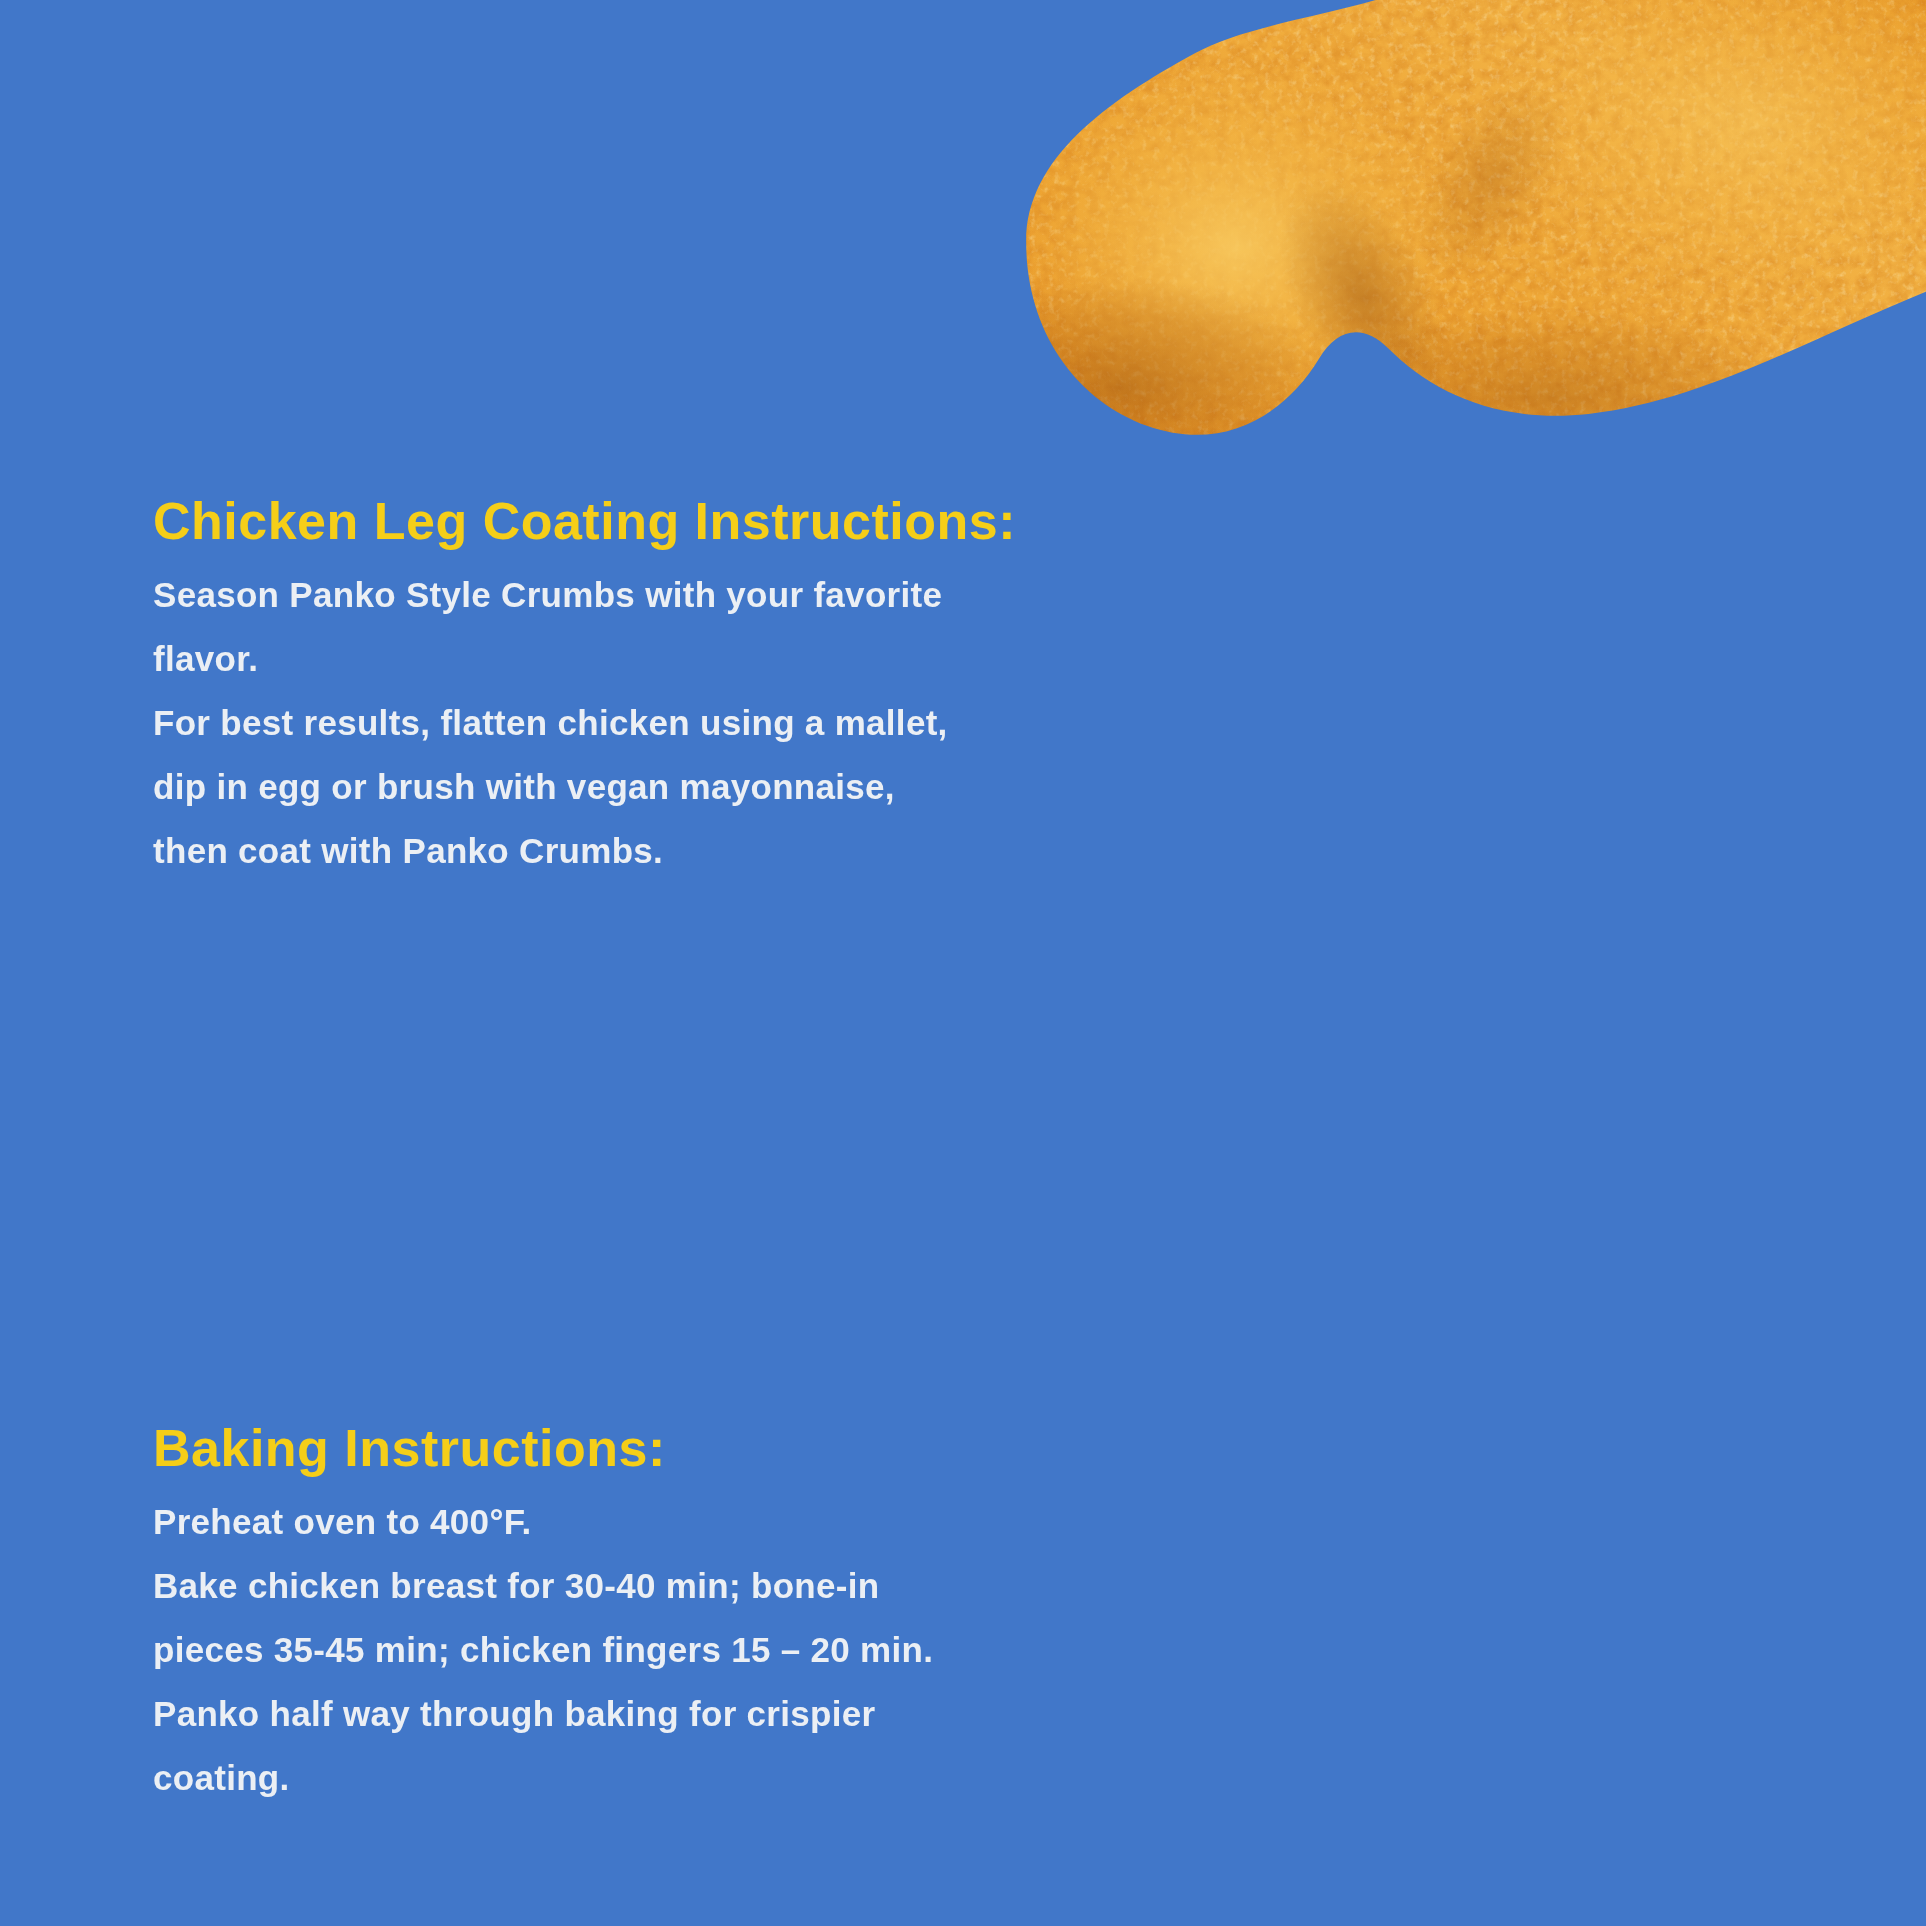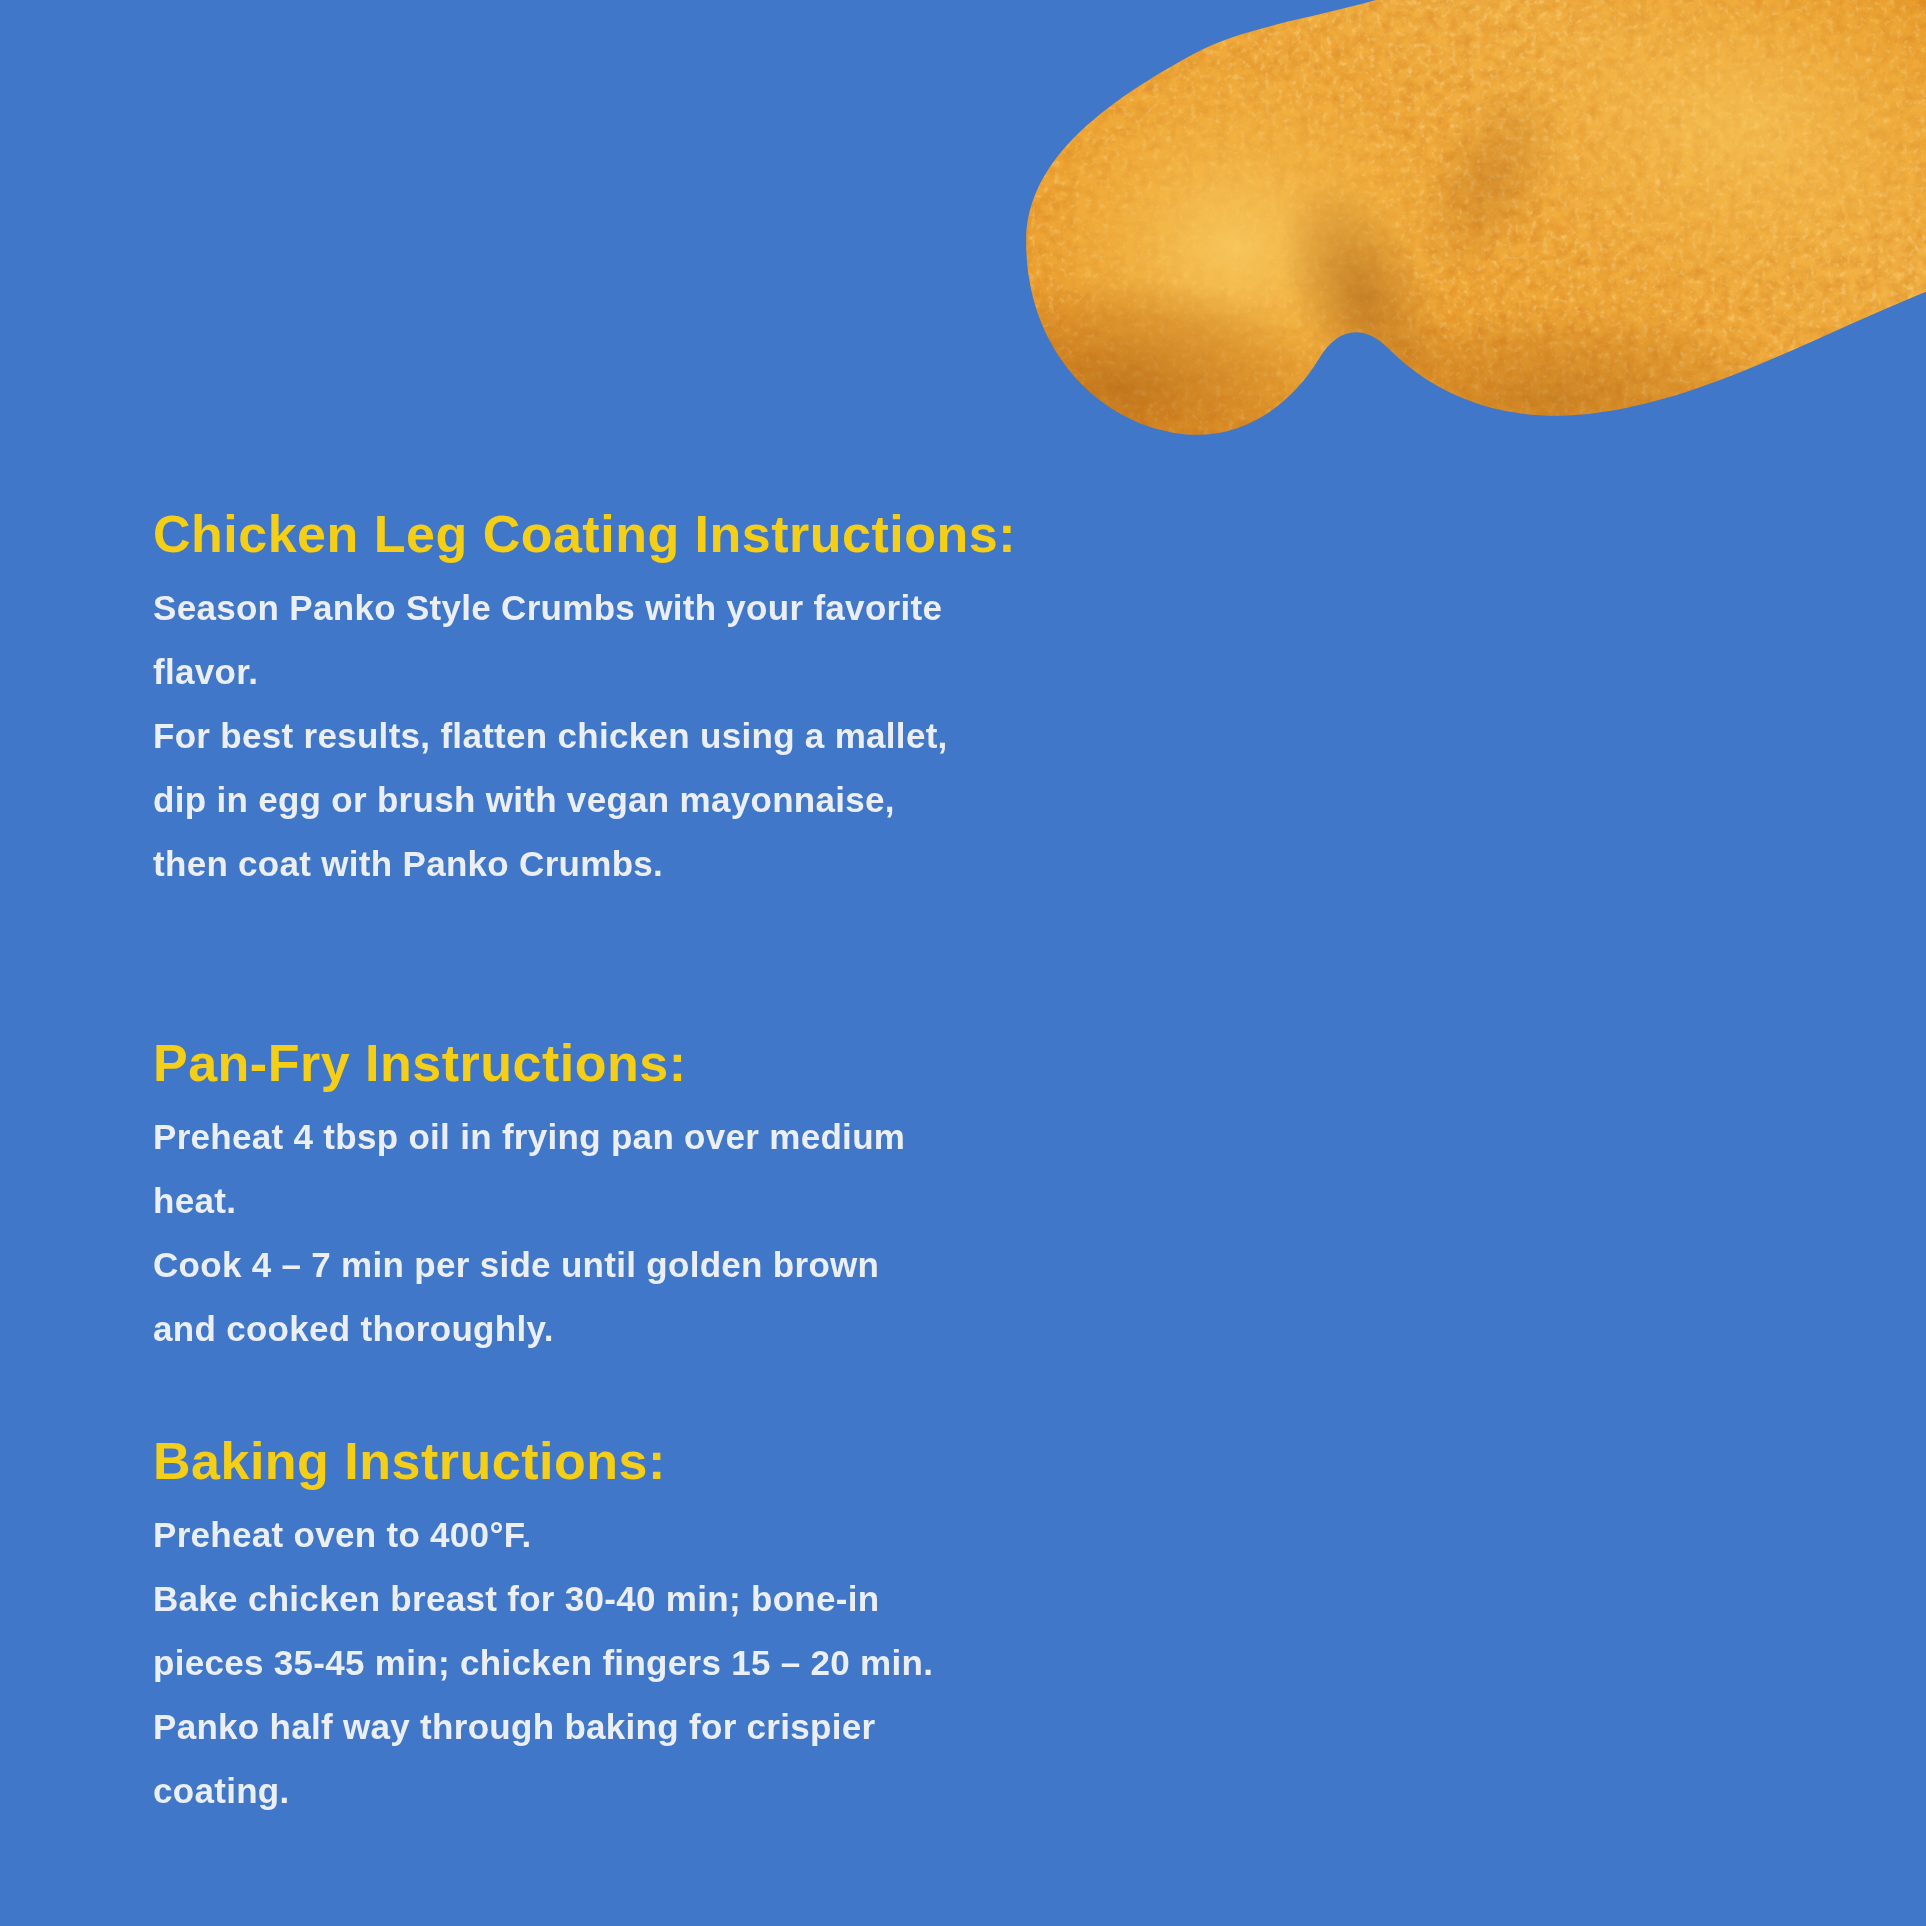--- a/index.html
+++ b/index.html
@@ -46,21 +46,21 @@
   
   .section {
     position: absolute;
     left: 153px;
     width: 1386px;
   }
   .sec-1 { top: 487px; }
   .sec-2 { top: 1016px; }
   .sec-3 { top: 1414px; }
   .section h2 {
-    margin: 16px 0 10px 0;
+    margin: 3px 0 10px 0;
     font-size: 52px;
     line-height: 63px;
     font-weight: 700;
     color: #f5ce18;
     white-space: nowrap;
     letter-spacing: 0.5px;
   }
   .section .line {
     font-size: 35px;
     line-height: 64px;
@@ -150,27 +150,20 @@
 
   <section class="section sec-1">
     <h2>Chicken Leg Coating Instructions:</h2>
     <div class="line">Season Panko Style Crumbs with your favorite</div>
     <div class="line">flavor.</div>
     <div class="line">For best results, flatten chicken using a mallet,</div>
     <div class="line">dip in egg or brush with vegan mayonnaise,</div>
     <div class="line">then coat with Panko Crumbs.</div>
   </section>
 
-  <section class="section sec-2">
-    <h2>Pan-Fry Instructions:</h2>
-    <div class="line">Preheat 4 tbsp oil in frying pan over medium</div>
-    <div class="line">heat.</div>
-    <div class="line">Cook 4 – 7 min per side until golden brown</div>
-    <div class="line">and cooked thoroughly.</div>
-  </section>
 
   <section class="section sec-3">
     <h2>Baking Instructions:</h2>
     <div class="line">Preheat oven to 400°F.</div>
     <div class="line">Bake chicken breast for 30-40 min; bone-in</div>
     <div class="line">pieces 35-45 min; chicken fingers 15 – 20 min.</div>
     <div class="line">Panko half way through baking for crispier</div>
     <div class="line">coating.</div>
   </section>
 

